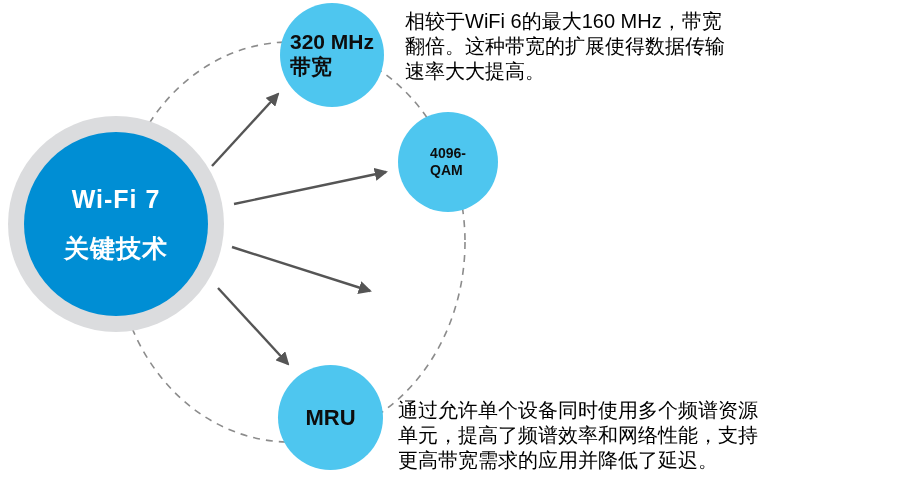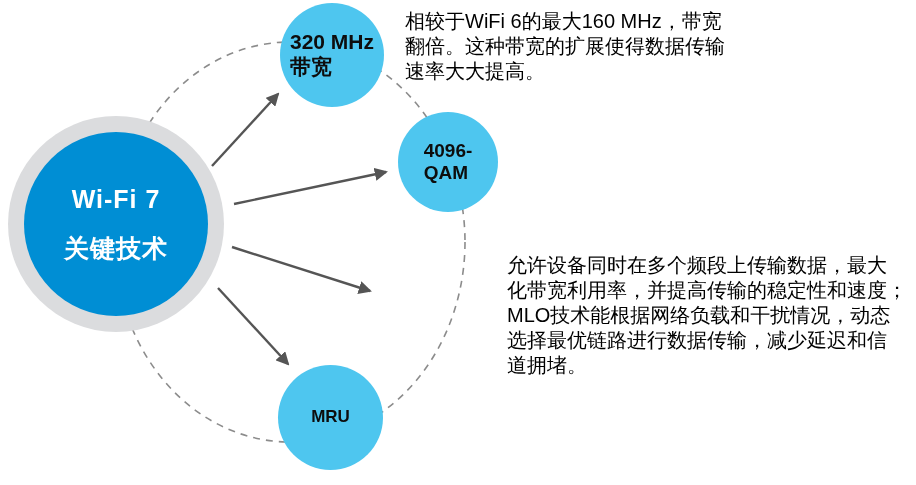--- a/index.html
+++ b/index.html
@@ -55,23 +55,23 @@
     align-items: center;
     justify-content: center;
     text-align: left;
     font-weight: bold;
     color: var(--label-text, #0D0D0D);
     white-space: pre-line;
     z-index: 2;
     line-height: 1.18;
   }
   #node-bandwidth  { left: 280px; top: 3px;   width: 104px; height: 104px; font-size: 21px; }
-  #node-qam        { left: 398px; top: 112px; width: 100px; height: 100px; font-size: 19px; }
+  #node-qam        { left: 398px; top: 112px; width: 100px; height: 100px; font-size: 14px; }
   #node-mlo        { left: 376px; top: 250px; width: 125px; height: 125px; font-size: 21px; }
-  #node-mru        { left: 278px; top: 365px; width: 105px; height: 105px; font-size: 17px; }
+  #node-mru        { left: 278px; top: 365px; width: 105px; height: 105px; font-size: 22px; }
   
   .desc {
     position: absolute;
     color: var(--description-text, #000000);
     font-size: 20px;
     line-height: 25px;
     white-space: pre-line;
     z-index: 2;
   }
   #desc-bandwidth { left: 405px; top: 9px; }
@@ -104,19 +104,17 @@
 
   <div class="node" id="node-bandwidth">320 MHz
 带宽</div>
   <div class="node" id="node-qam">4096-
 QAM</div>
   <div class="node" id="node-mru">MRU</div>
 
   <div class="desc" id="desc-bandwidth">相较于WiFi 6的最大160 MHz，带宽
 翻倍。这种带宽的扩展使得数据传输
 速率大大提高。</div>
-  <div class="desc" id="desc-mlo">允许设备同时在多个频段上传输数据，最大
-化带宽利用率，并提高传输的稳定性和速度；
-MLO技术能根据网络负载和干扰情况，动态
-选择最优链路进行数据传输，减少延迟和信
-道拥堵。</div>
+  <div class="desc" id="desc-mru">通过允许单个设备同时使用多个频谱资源
+单元，提高了频谱效率和网络性能，支持
+更高带宽需求的应用并降低了延迟。</div>
 
 </div>
 
 </body></html>

